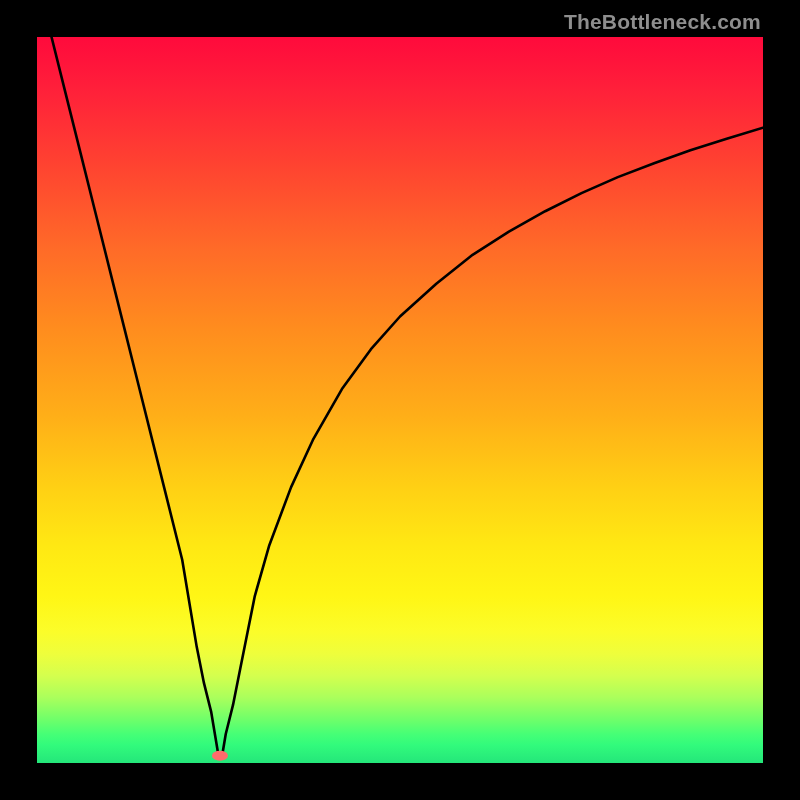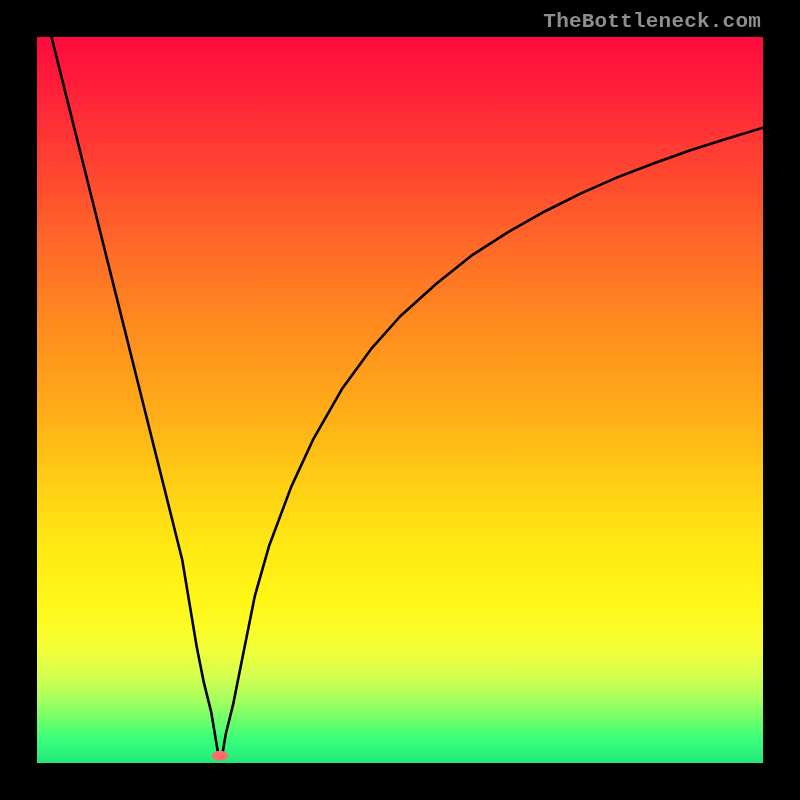--- a/index.html
+++ b/index.html
@@ -40,21 +40,21 @@
       #6fff6a 94%,
       #46ff76 96%,
       #32fb7c 97.5%,
       #24e67a 100%
     );
   }
   .watermark {
     position: absolute;
     top: 10px;
     right: 39px;
-    font-family: Liberation Mono, monospace;
+    font-family: Liberation Sans, sans-serif;
     font-size: 21px;
     font-weight: 600;
     color: #8e8e8e;
     letter-spacing: 0.2px;
   }
   svg.curve {
     position: absolute;
     left: 0;
     top: 0;
   }

